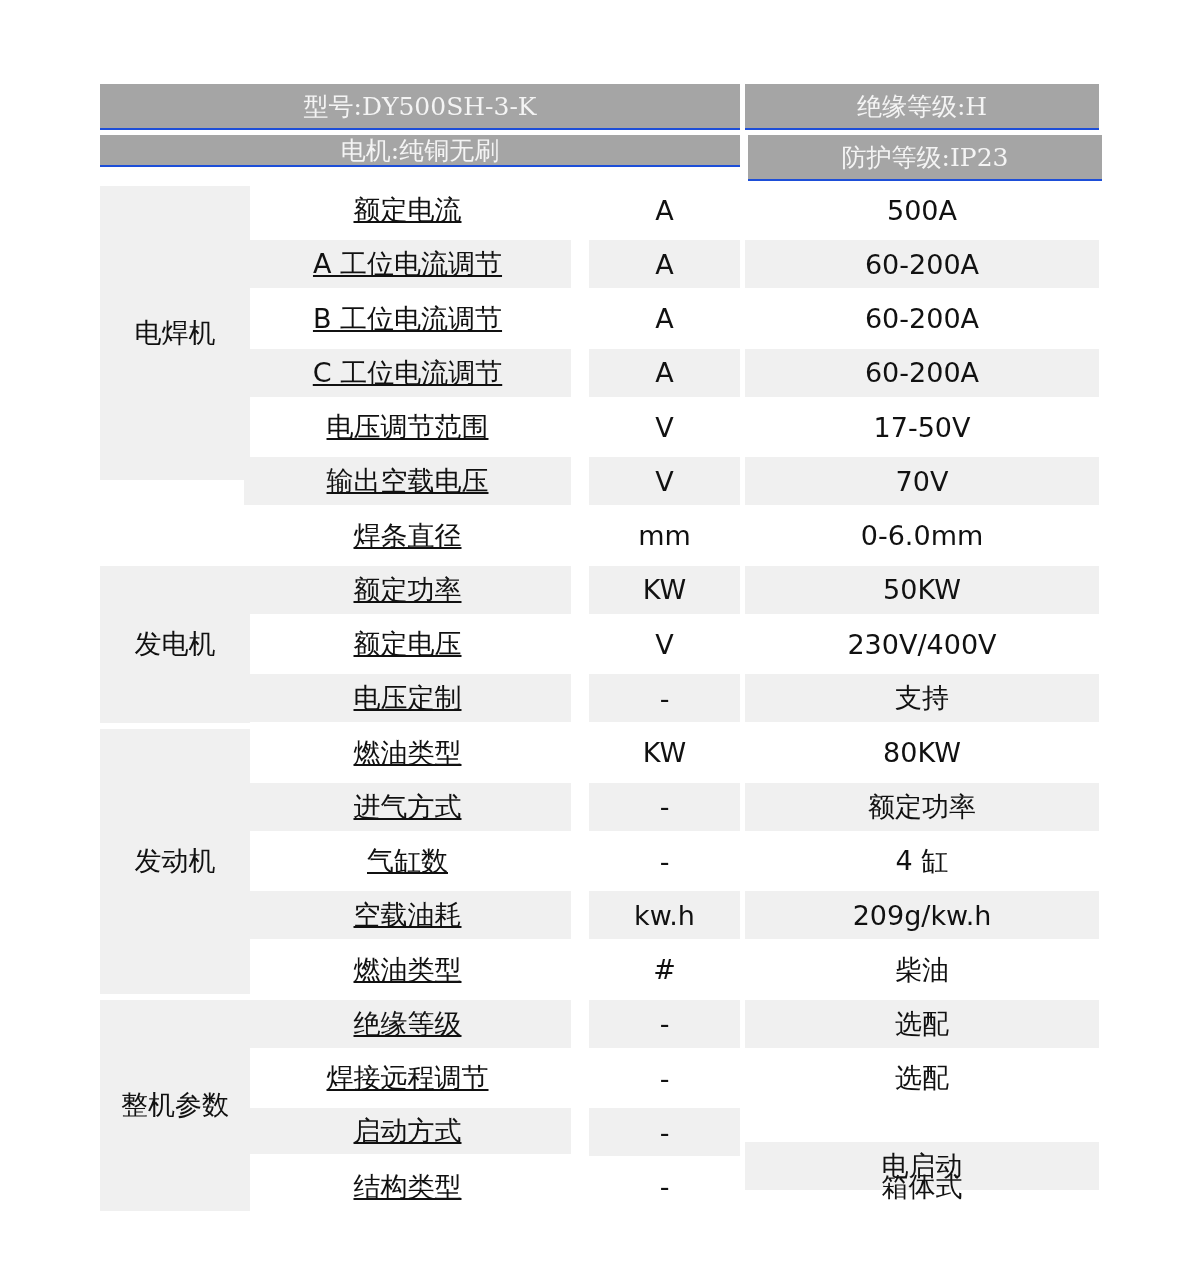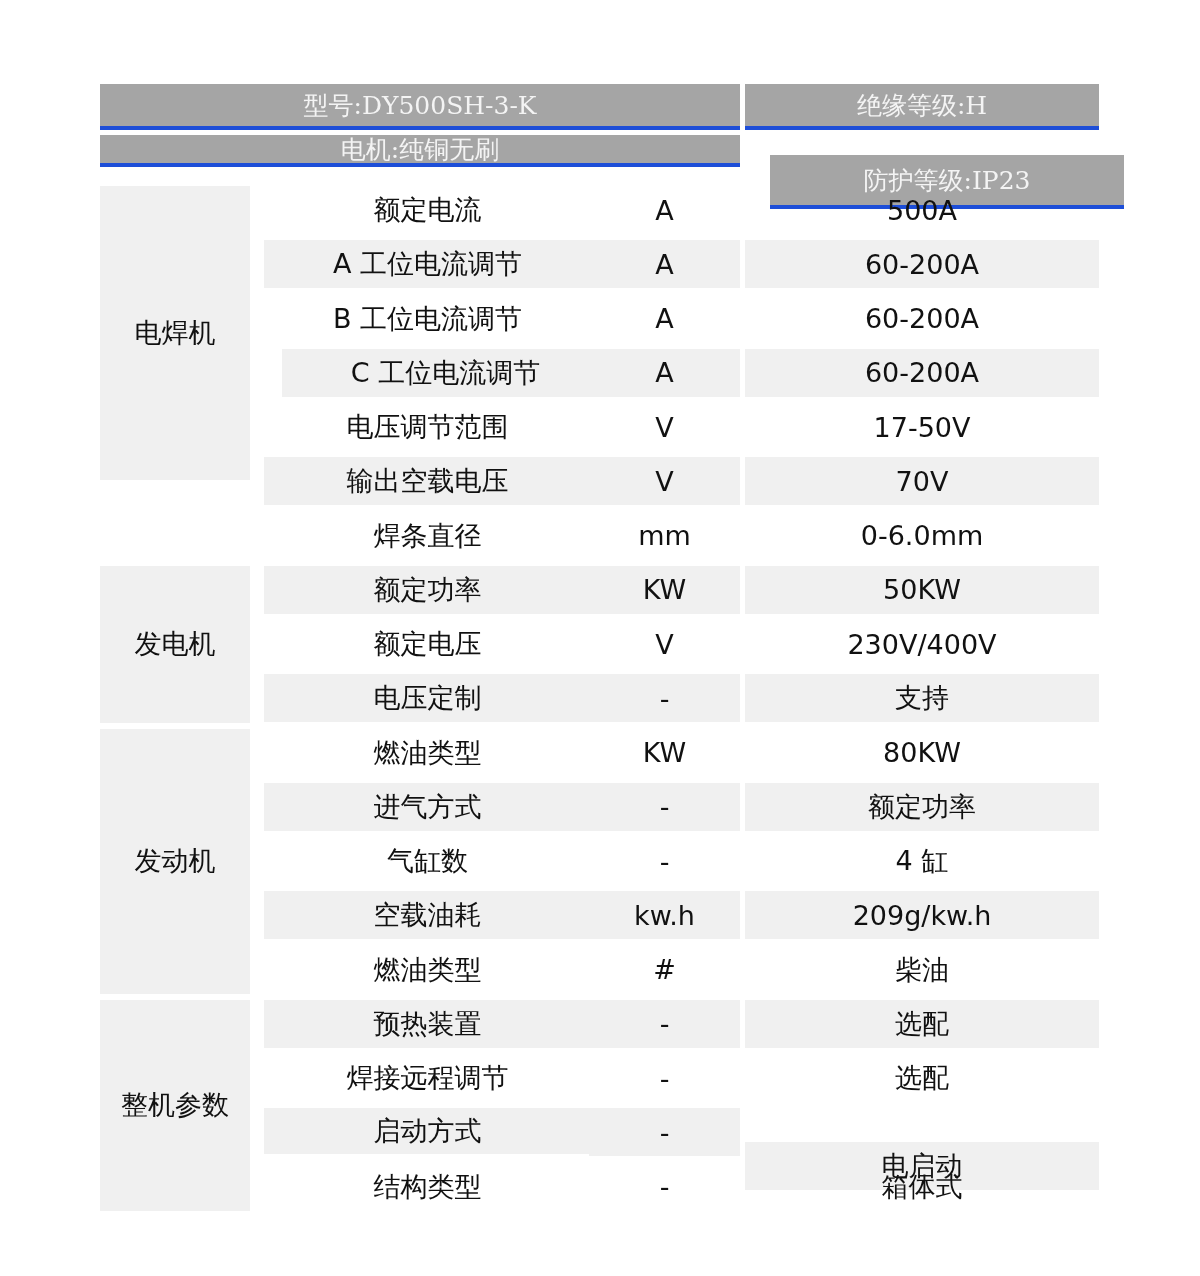--- a/index.html
+++ b/index.html
@@ -1,49 +1,49 @@
 <!DOCTYPE html>
 <html><head>
 <meta charset="utf-8">
 <style>
   html, body { margin: 0; padding: 0; background: #ffffff; }
   body { width: 1200px; height: 1276px; position: relative; overflow: hidden;
          font-family: "DejaVu Sans", "Liberation Sans", sans-serif; color: #111; }
   .hdr { position: absolute; background: #a5a5a5; color: #f4f4f4;
          font-family: "DejaVu Serif", "Liberation Serif", serif;
          font-size: 25px; display: flex; align-items: center; justify-content: center;
-         border-bottom: 4px solid #1d4ed8; box-sizing: border-box; }
+         border-bottom: 2px solid #1d4ed8; box-sizing: border-box; }
   .grp { position: absolute; left: 100px; width: 150px; background: #f0f0f0;
          display: flex; align-items: center; justify-content: center; font-size: 27px; }
   .cell { position: absolute; display: flex; align-items: center; justify-content: center;
           font-size: 27px; box-sizing: border-box; }
   .shade { background: #f0f0f0; }
-  .c-name { left: 264px; width: 327px; }
+  .c-name { left: 244px; width: 327px; text-decoration: underline; }
   .c-unit { left: 589px; width: 151px; }
   .c-val  { left: 745px; width: 354px; }
 </style>
 </head>
 <body>
 
 <div class="hdr" style="left:100px;top:84px;width:640px;height:46px;">型号:DY500SH-3-K</div>
 <div class="hdr" style="left:745px;top:84px;width:354px;height:46px;">绝缘等级:H</div>
 <div class="hdr" style="left:100px;top:135px;width:640px;height:32px;">电机:纯铜无刷</div>
-<div class="hdr" style="left:770px;top:135px;width:354px;height:54px;margin-top:20px;">防护等级:IP23</div>
+<div class="hdr" style="left:748px;top:135px;width:354px;height:46px;">防护等级:IP23</div>
 
 <div id="spec-table">
     <div class="cell c-name" style="top: 186px; height: 48px;">额定电流</div>
     <div class="cell c-unit" style="top: 186px; height: 48px;">A</div>
     <div class="cell c-val" style="top: 186px; height: 48px;">500A</div>
     <div class="cell c-name shade" style="top: 240.25px; height: 48px;">A 工位电流调节</div>
     <div class="cell c-unit shade" style="top: 240.25px; height: 48px;">A</div>
     <div class="cell c-val shade" style="top: 240.25px; height: 48px;">60-200A</div>
     <div class="cell c-name" style="top: 294.5px; height: 48px;">B 工位电流调节</div>
     <div class="cell c-unit" style="top: 294.5px; height: 48px;">A</div>
     <div class="cell c-val" style="top: 294.5px; height: 48px;">60-200A</div>
-    <div class="cell c-name shade" style="top: 348.75px; height: 48px; margin-left: 18px;">C 工位电流调节</div>
+    <div class="cell c-name shade" style="top: 348.75px; height: 48px;">C 工位电流调节</div>
     <div class="cell c-unit shade" style="top: 348.75px; height: 48px;">A</div>
     <div class="cell c-val shade" style="top: 348.75px; height: 48px;">60-200A</div>
     <div class="cell c-name" style="top: 403px; height: 48px;">电压调节范围</div>
     <div class="cell c-unit" style="top: 403px; height: 48px;">V</div>
     <div class="cell c-val" style="top: 403px; height: 48px;">17-50V</div>
     <div class="cell c-name shade" style="top: 457.25px; height: 48px;">输出空载电压</div>
     <div class="cell c-unit shade" style="top: 457.25px; height: 48px;">V</div>
     <div class="cell c-val shade" style="top: 457.25px; height: 48px;">70V</div>
     <div class="cell c-name" style="top: 511.5px; height: 48px;">焊条直径</div>
     <div class="cell c-unit" style="top: 511.5px; height: 48px;">mm</div>
@@ -68,21 +68,21 @@
     <div class="cell c-name" style="top: 837px; height: 48px;">气缸数</div>
     <div class="cell c-unit" style="top: 837px; height: 48px;">-</div>
     <div class="cell c-val" style="top: 837px; height: 48px;">4 缸</div>
     <div class="cell c-name shade" style="top: 891.25px; height: 48px;">空载油耗</div>
     <div class="cell c-unit shade" style="top: 891.25px; height: 48px;">kw.h</div>
     <div class="cell c-val shade" style="top: 891.25px; height: 48px;">209g/kw.h</div>
     <div class="cell c-name" style="top: 945.5px; height: 48px;">燃油类型</div>
     <div class="cell c-unit" style="top: 945.5px; height: 48px;">#</div>
     <div class="cell c-val" style="top: 945.5px; height: 48px;">柴油</div>
     <div class="grp" style="top: 728.5px; height: 265.25px;">发动机</div>
-    <div class="cell c-name shade" style="top: 999.75px; height: 48px;">预热装置</div>
+    <div class="cell c-name shade" style="top: 999.75px; height: 48px;">绝缘等级</div>
     <div class="cell c-unit shade" style="top: 999.75px; height: 48px;">-</div>
     <div class="cell c-val shade" style="top: 999.75px; height: 48px;">选配</div>
     <div class="cell c-name" style="top: 1054px; height: 48px;">焊接远程调节</div>
     <div class="cell c-unit" style="top: 1054px; height: 48px;">-</div>
     <div class="cell c-val" style="top: 1054px; height: 48px;">选配</div>
     <div class="cell c-name shade" style="top: 1108.25px; height: 46px;">启动方式</div>
     <div class="cell c-unit shade" style="top: 1108.25px; height: 48px;">-</div>
     <div class="cell c-val shade" style="top: 1142px; height: 48px;">电启动</div>
     <div class="cell c-name" style="top: 1162.5px; height: 48px;">结构类型</div>
     <div class="cell c-unit" style="top: 1162.5px; height: 48px;">-</div>

